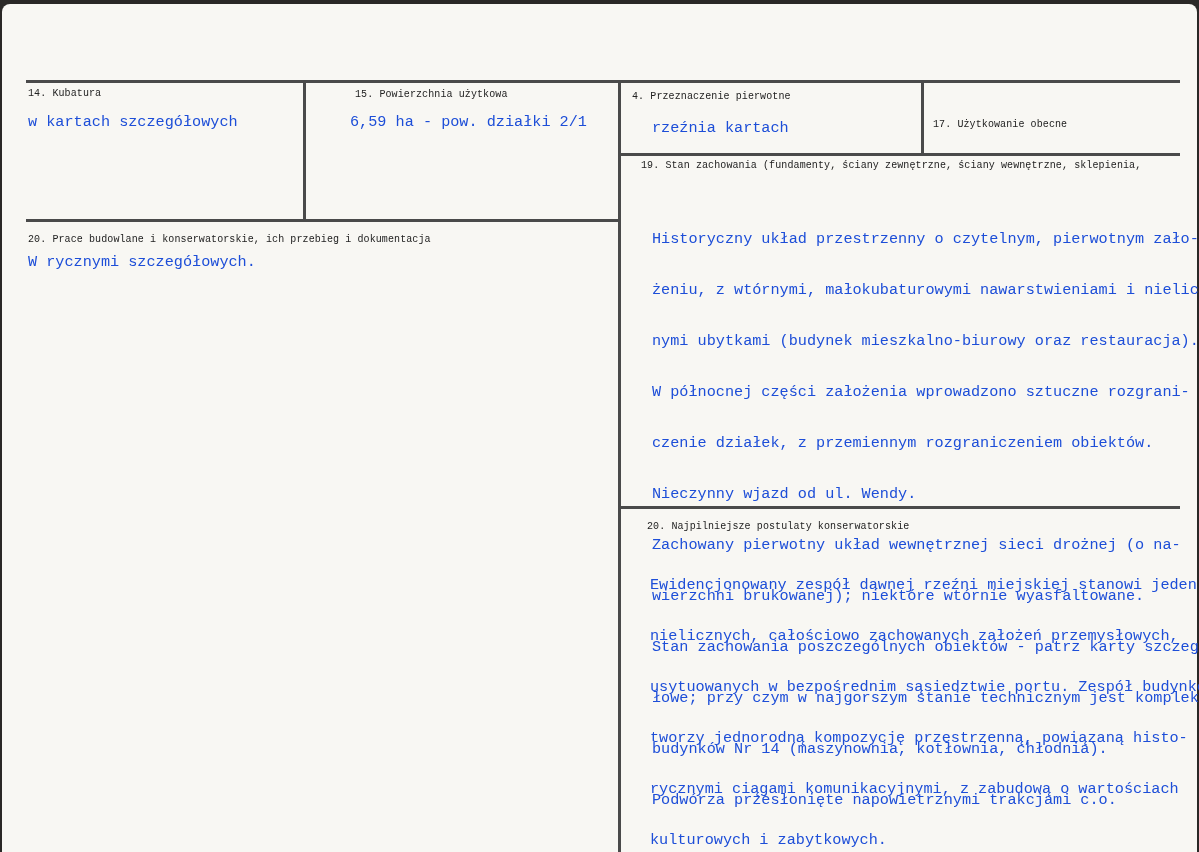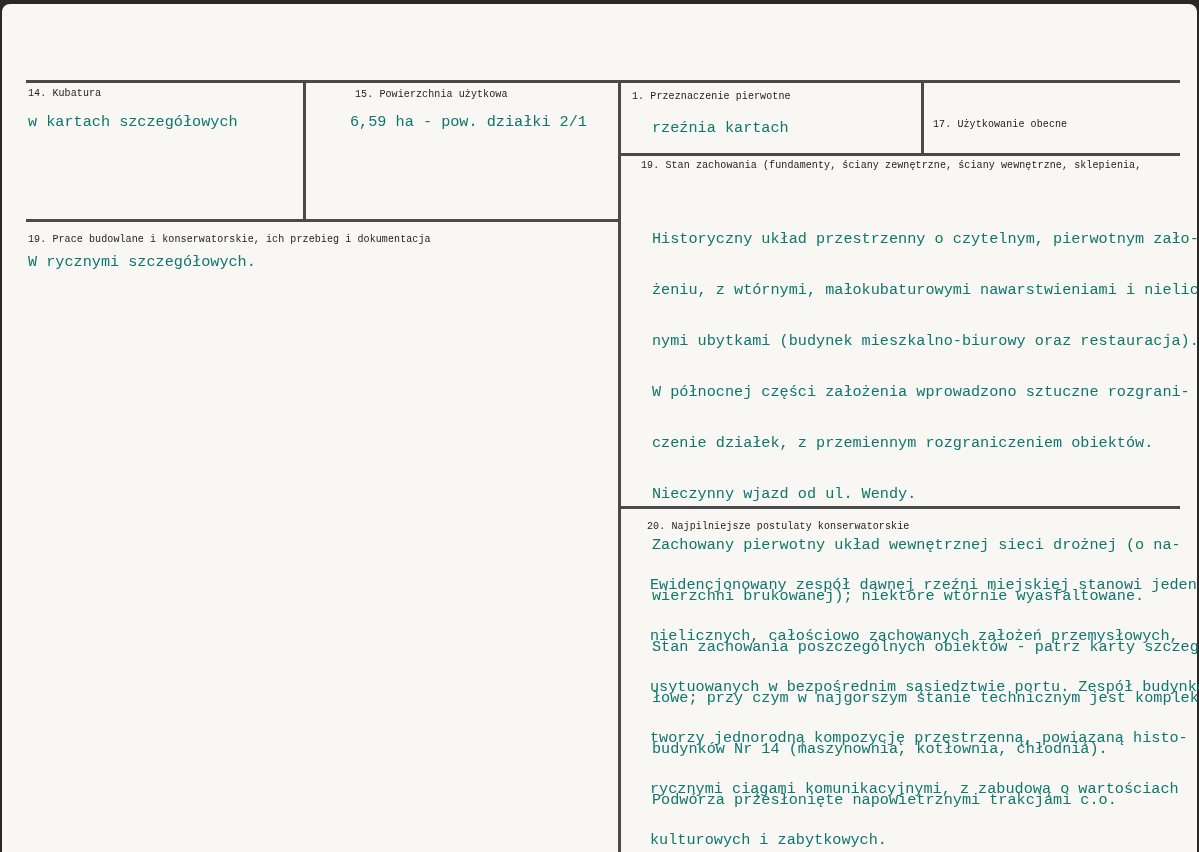--- a/index.html
+++ b/index.html
@@ -17,21 +17,21 @@
     .vline { position: absolute; background: #4a4a4a; width: 3px; }
     .label {
       position: absolute;
       font-family: Liberation Mono, monospace;
       font-size: 10px; color: #222; line-height: 14px;
       letter-spacing: 0.1px;
     }
     .tw {
       position: absolute;
       font-family: "Liberation Mono", "DejaVu Sans Mono", monospace;
-      font-size: 15.2px; color: #0f766e; line-height: 17px;
+      font-size: 15.2px; color: #1d4ed8; line-height: 17px;
       white-space: pre;
     }
     .tw div { height: 17px; }
   </style>
 </head>
 <body>
 
 <div class="page">
 
   <div class="hline" style="left:24px; top:76px; width:1154px;"></div>
@@ -45,26 +45,26 @@
   <div class="hline" style="left:24px; top:215px; width:594px;"></div>
 
   <div class="hline" style="left:616px; top:502px; width:562px;"></div>
 
   <div class="label" style="left:26px; top:83px;">14. Kubatura</div>
   <div class="tw" style="left:26px; top:110px;">w kartach szczegółowych</div>
 
   <div class="label" style="left:311px; top:84px;margin-left:42px;">15. Powierzchnia użytkowa</div>
   <div class="tw" style="left:348px; top:110px;">6,59 ha - pow. działki 2/1</div>
 
-  <div class="label" style="left:630px; top:86px;">1. Przeznaczenie pierwotne</div>
+  <div class="label" style="left:630px; top:86px;">4. Przeznaczenie pierwotne</div>
   <div class="tw" style="left:650px; top:116px;">rzeźnia kartach</div>
 
   <div class="label" style="left:931px; top:87px;margin-top:27px;">17. Użytkowanie obecne</div>
 
-  <div class="label" style="left:26px; top:229px;">19. Prace budowlane i konserwatorskie, ich przebieg i dokumentacja</div>
+  <div class="label" style="left:26px; top:229px;">20. Prace budowlane i konserwatorskie, ich przebieg i dokumentacja</div>
   <div class="tw" style="left:26px; top:250px;">W rycznymi szczegółowych.</div>
 
   <div class="label" style="left:607px; top:155px;margin-left:32px;">19. Stan zachowania (fundamenty, ściany zewnętrzne, ściany wewnętrzne, sklepienia,</div>
   <div class="tw" style="left:650px; top:193px; line-height:17px;">
     <div>Historyczny układ przestrzenny o czytelnym, pierwotnym zało-</div>
     <div>żeniu, z wtórnymi, małokubaturowymi nawarstwieniami i nielicz-</div>
     <div>nymi ubytkami (budynek mieszkalno-biurowy oraz restauracja).</div>
     <div>W północnej części założenia wprowadzono sztuczne rozgrani-</div>
     <div>czenie działek, z przemiennym rozgraniczeniem obiektów.</div>
     <div>Nieczynny wjazd od ul. Wendy.</div>

